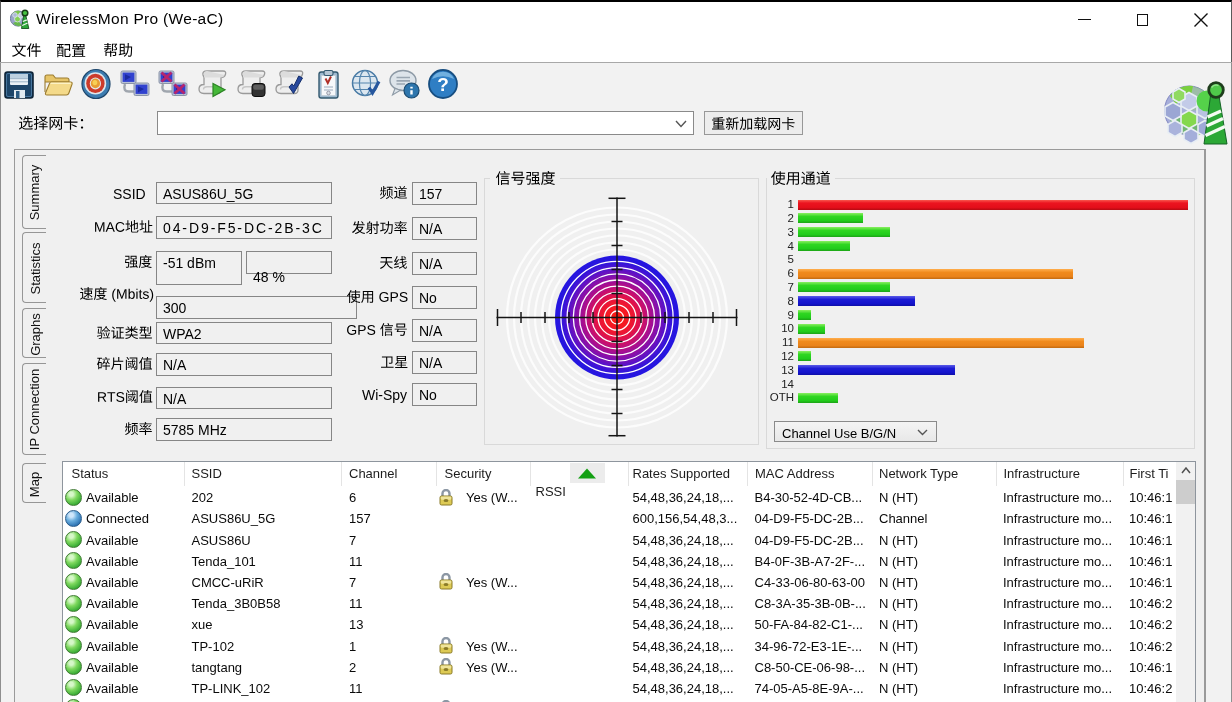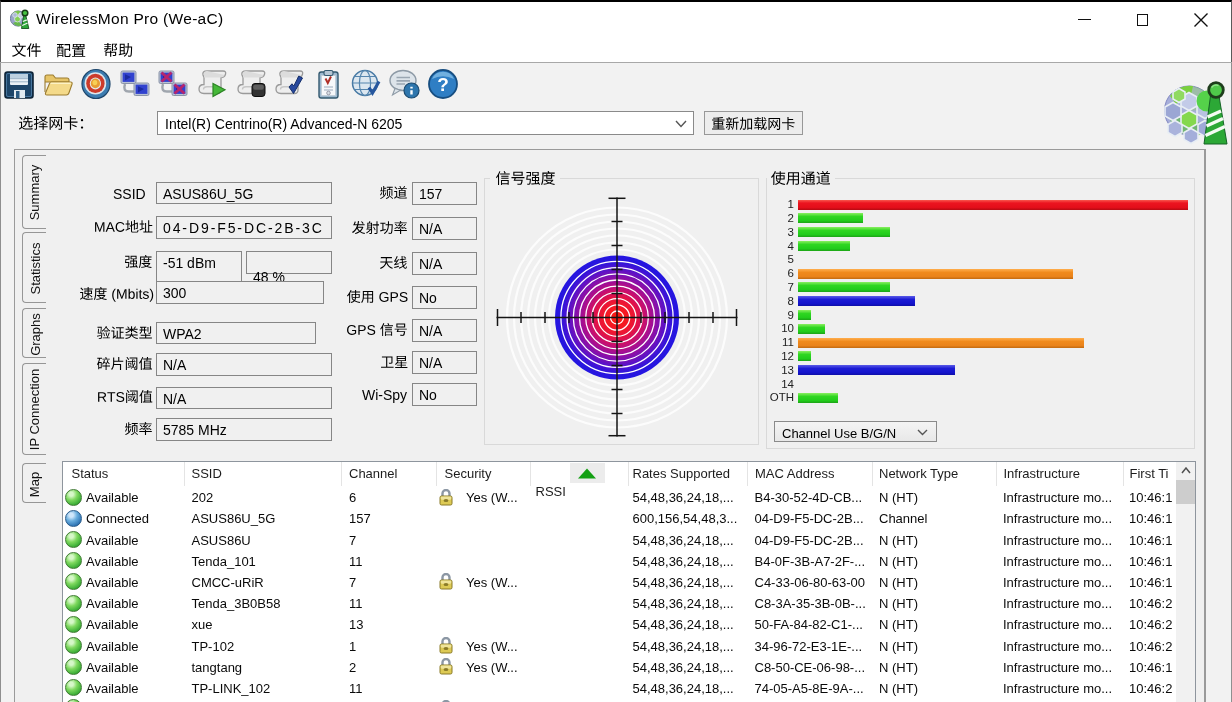--- a/index.html
+++ b/index.html
@@ -165,21 +165,20 @@
     <path d="M43.5 38 L57 32"></path>
   </g>
   <circle cx="52" cy="11" r="7.3" fill="#4fc94a" stroke="#1e3d1c" stroke-width="2.8"></circle>
   <path d="M47.5 8.5 a6 6 0 0 1 7 -2" stroke="#8fe08a" stroke-width="1.4" fill="none"></path>
 </svg>
 
 <svg style="position:absolute;left:19.2px;top:115.9px" width="65.2" height="14.8" viewBox="0.7 -12.6 65.2 14.8">
     <path d="M0.91 -11.47C1.78 -10.74 2.80 -9.69 3.24 -8.96L4.17 -9.66C3.69 -10.38 2.65 -11.4 1.77 -12.09ZM6.69 -12.15C6.33 -10.81 5.7 -9.49 4.89 -8.61C5.16 -8.47 5.64 -8.17 5.85 -8.01C6.19 -8.43 6.52 -8.96 6.83 -9.54H9.04V-7.35H4.8V-6.34H7.51C7.26 -4.38 6.64 -2.96 4.39 -2.16C4.63 -1.95 4.96 -1.53 5.08 -1.24C7.60 -2.23 8.36 -3.96 8.64 -6.34H10.19V-2.86C10.19 -1.72 10.44 -1.40 11.56 -1.40C11.79 -1.40 12.81 -1.40 13.04 -1.40C13.98 -1.40 14.28 -1.88 14.38 -3.78C14.07 -3.85 13.60 -4.02 13.39 -4.23C13.35 -2.65 13.29 -2.44 12.91 -2.44C12.71 -2.44 11.88 -2.44 11.73 -2.44C11.34 -2.44 11.29 -2.49 11.29 -2.86V-6.34H14.26V-7.35H10.17V-9.54H13.63V-10.51H10.17V-12.54H9.04V-10.51H7.27C7.47 -10.96 7.63 -11.45 7.77 -11.92ZM3.76 -6.84H0.84V-5.79H2.69V-1.24C2.04 -0.94 1.35 -0.40 0.67 0.22L1.43 1.2C2.28 0.27 3.09 -0.51 3.65 -0.51C3.97 -0.51 4.44 -0.07 5.02 0.28C6.01 0.87 7.26 1.02 9.0 1.02C10.47 1.02 13.00 0.94 14.17 0.87C14.19 0.54 14.37 -0.01 14.49 -0.3C13.00 -0.15 10.72 -0.04 9.01 -0.04C7.42 -0.04 6.17 -0.14 5.23 -0.69C4.51 -1.11 4.17 -1.47 3.76 -1.5Z M17.66 -12.58V-9.58H15.69V-8.54H17.66V-5.34C16.86 -5.1 16.12 -4.89 15.54 -4.72L15.82 -3.63L17.66 -4.21V-0.18C17.66 0.01 17.58 0.07 17.4 0.09C17.22 0.09 16.64 0.10 15.99 0.07C16.14 0.39 16.27 0.85 16.32 1.14C17.28 1.14 17.86 1.12 18.24 0.93C18.61 0.75 18.75 0.43 18.75 -0.18V-4.58L20.49 -5.14L20.34 -6.18L18.75 -5.68V-8.54H20.54V-9.58H18.75V-12.58ZM27.06 -10.79C26.52 -10.00 25.79 -9.31 24.93 -8.71C24.15 -9.31 23.49 -10.00 22.98 -10.79ZM20.94 -11.80V-10.79H21.9C22.45 -9.78 23.19 -8.91 24.06 -8.16C22.89 -7.46 21.57 -6.93 20.30 -6.61C20.50 -6.39 20.77 -5.97 20.89 -5.7C22.26 -6.10 23.66 -6.71 24.9 -7.5C26.07 -6.69 27.43 -6.08 28.92 -5.68C29.07 -5.98 29.38 -6.40 29.61 -6.63C28.2 -6.93 26.91 -7.44 25.80 -8.13C26.98 -9.03 27.99 -10.15 28.63 -11.47L27.96 -11.85L27.77 -11.80ZM24.30 -6.18V-4.86H21.25V-3.84H24.30V-2.29H20.49V-1.27H24.30V1.23H25.42V-1.27H29.35V-2.29H25.42V-3.84H28.27V-4.86H25.42V-6.18Z M32.91 -8.04C33.59 -7.21 34.32 -6.24 34.99 -5.28C34.42 -3.67 33.63 -2.32 32.58 -1.32C32.82 -1.19 33.27 -0.85 33.45 -0.69C34.37 -1.65 35.1 -2.86 35.69 -4.27C36.16 -3.57 36.57 -2.91 36.85 -2.35L37.59 -3.09C37.23 -3.73 36.70 -4.54 36.10 -5.40C36.52 -6.64 36.84 -8.01 37.08 -9.48L36.05 -9.6C35.88 -8.47 35.66 -7.41 35.37 -6.42C34.78 -7.20 34.19 -7.98 33.6 -8.67ZM37.24 -8.03C37.94 -7.20 38.66 -6.22 39.3 -5.25C38.7 -3.60 37.89 -2.22 36.78 -1.2C37.03 -1.06 37.47 -0.73 37.66 -0.57C38.62 -1.54 39.38 -2.76 39.96 -4.2C40.48 -3.36 40.92 -2.56 41.20 -1.91L41.98 -2.56C41.64 -3.36 41.07 -4.35 40.39 -5.37C40.8 -6.6 41.1 -7.96 41.33 -9.45L40.30 -9.57C40.14 -8.46 39.93 -7.41 39.66 -6.42C39.12 -7.18 38.55 -7.93 37.98 -8.61ZM31.32 -11.7V1.17H32.46V-10.62H42.6V-0.3C42.6 -0.03 42.49 0.04 42.21 0.06C41.92 0.07 40.94 0.09 39.95 0.04C40.11 0.34 40.30 0.85 40.38 1.16C41.73 1.17 42.55 1.14 43.03 0.96C43.53 0.78 43.73 0.42 43.73 -0.3V-11.7Z M53.01 -3.48C54.62 -2.83 56.82 -1.84 57.95 -1.26L58.56 -2.25C57.41 -2.83 55.16 -3.75 53.59 -4.35ZM51.59 -12.6V-7.08H45.78V-5.97H51.63V1.2H52.8V-5.97H59.23V-7.08H52.76V-9.39H57.72V-10.47H52.76V-12.6Z M63.75 -7.29C64.35 -7.29 64.89 -7.72 64.89 -8.4C64.89 -9.09 64.35 -9.54 63.75 -9.54C63.15 -9.54 62.61 -9.09 62.61 -8.4C62.61 -7.72 63.15 -7.29 63.75 -7.29ZM63.75 0.06C64.35 0.06 64.89 -0.39 64.89 -1.06C64.89 -1.75 64.35 -2.19 63.75 -2.19C63.15 -2.19 62.61 -1.75 62.61 -1.06C62.61 -0.39 63.15 0.06 63.75 0.06Z" fill="#000"></path>
   </svg>
 <div class="abs" style="left:157px;top:111px;width:537px;height:24px;background:#fff;border:1px solid #8a8a8a">
-  <span class="abs" style="left:7px;top:4px;font-size:14px">Intel(R) Centrino(R) Advanced-N 6205</span>
   <svg class="abs" style="right:6px;top:8px" width="12" height="8" viewBox="0 0 12 8">
       <path d="M1 1 L6 6.5 L11 1" stroke="#555" stroke-width="1.4" fill="none"></path>
     </svg>
 </div>
 <div class="abs" style="left:704px;top:111px;width:99px;height:24px;background:#ededed;border:1px solid #989898"></div>
 <svg style="position:absolute;left:711.7px;top:116.7px" width="83.6" height="14.0" viewBox="0.7 -11.8 83.6 14.0">
     <path d="M2.23 -7.56V-3.21H6.43V-2.24H1.78V-1.40H6.43V-0.18H0.73V0.67H13.29V-0.18H7.48V-1.40H12.40V-2.24H7.48V-3.21H11.87V-7.56H7.48V-8.41H13.22V-9.28H7.48V-10.36C9.11 -10.49 10.65 -10.65 11.86 -10.86L11.30 -11.68C9.09 -11.28 5.12 -11.02 1.86 -10.93C1.96 -10.72 2.07 -10.35 2.09 -10.11C3.46 -10.14 4.96 -10.19 6.43 -10.28V-9.28H0.81V-8.41H6.43V-7.56ZM3.25 -5.04H6.43V-3.98H3.25ZM7.48 -5.04H10.81V-3.98H7.48ZM3.25 -6.80H6.43V-5.75H3.25ZM7.48 -6.80H10.81V-5.75H7.48Z M19.04 -2.98C19.46 -2.28 19.96 -1.33 20.19 -0.71L20.93 -1.16C20.72 -1.75 20.22 -2.66 19.75 -3.36ZM15.89 -3.29C15.61 -2.44 15.15 -1.57 14.57 -0.95C14.78 -0.83 15.15 -0.56 15.32 -0.42C15.86 -1.08 16.42 -2.1 16.74 -3.08ZM21.74 -10.42V-5.60C21.74 -3.74 21.63 -1.33 20.44 0.35C20.66 0.48 21.08 0.80 21.25 0.99C22.54 -0.83 22.72 -3.58 22.72 -5.60V-6.05H24.85V1.05H25.87V-6.05H27.41V-7.03H22.72V-9.72C24.21 -9.94 25.80 -10.30 26.98 -10.74L26.12 -11.51C25.12 -11.09 23.31 -10.67 21.74 -10.42ZM17.00 -11.58C17.22 -11.19 17.44 -10.71 17.61 -10.29H14.85V-9.41H21.04V-10.29H18.70C18.52 -10.75 18.21 -11.35 17.95 -11.82ZM19.28 -9.34C19.11 -8.69 18.79 -7.74 18.52 -7.10H14.64V-6.20H17.51V-4.75H14.7V-3.82H17.51V-0.25C17.51 -0.11 17.49 -0.07 17.35 -0.07C17.19 -0.06 16.76 -0.06 16.27 -0.07C16.41 0.18 16.55 0.57 16.58 0.83C17.26 0.83 17.74 0.81 18.06 0.66C18.38 0.50 18.48 0.25 18.48 -0.24V-3.82H21.10V-4.75H18.48V-6.20H21.27V-7.10H19.47C19.74 -7.69 20.01 -8.44 20.26 -9.13ZM15.76 -9.11C16.04 -8.48 16.25 -7.64 16.31 -7.10L17.22 -7.35C17.15 -7.88 16.91 -8.71 16.62 -9.31Z M36.01 -10.02V0.91H37.02V-0.13H39.73V0.80H40.78V-10.02ZM37.02 -1.13V-9.00H39.73V-1.13ZM30.73 -11.58 30.72 -9.1H28.74V-8.08H30.69C30.59 -4.55 30.16 -1.44 28.39 0.41C28.66 0.57 29.04 0.90 29.20 1.13C31.09 -0.92 31.58 -4.28 31.71 -8.08H33.84C33.73 -2.69 33.6 -0.77 33.31 -0.36C33.18 -0.18 33.04 -0.13 32.83 -0.14C32.58 -0.14 31.98 -0.14 31.32 -0.20C31.5 0.10 31.60 0.55 31.63 0.85C32.26 0.90 32.9 0.91 33.29 0.85C33.70 0.80 33.96 0.67 34.22 0.31C34.65 -0.29 34.75 -2.34 34.86 -8.57C34.86 -8.72 34.86 -9.1 34.86 -9.1H31.74L31.77 -11.58Z M52.30 -10.98C52.95 -10.43 53.69 -9.66 54.01 -9.14L54.81 -9.70C54.46 -10.22 53.70 -10.96 53.06 -11.47ZM53.75 -7.01C53.38 -5.68 52.86 -4.40 52.21 -3.23C51.94 -4.47 51.76 -5.99 51.65 -7.74H55.31V-8.60H51.60C51.56 -9.59 51.55 -10.64 51.56 -11.75H50.53C50.53 -10.67 50.55 -9.60 50.60 -8.60H47.15V-9.8H49.63V-10.64H47.15V-11.77H46.14V-10.64H43.47V-9.8H46.14V-8.60H42.76V-7.74H50.64C50.78 -5.52 51.04 -3.54 51.46 -2.03C50.78 -1.05 49.99 -0.21 49.10 0.43C49.35 0.62 49.66 0.92 49.84 1.15C50.58 0.57 51.25 -0.13 51.86 -0.90C52.37 0.31 53.07 1.01 53.98 1.01C54.96 1.01 55.31 0.36 55.48 -1.74C55.23 -1.83 54.87 -2.04 54.66 -2.28C54.57 -0.64 54.43 -0.01 54.08 -0.01C53.48 -0.01 52.96 -0.70 52.57 -1.90C53.48 -3.35 54.18 -5.00 54.68 -6.73ZM42.91 -1.29 43.02 -0.31 46.66 -0.69V1.06H47.64V-0.78L50.19 -1.05V-1.92L47.64 -1.68V-3.00H49.87V-3.91H47.64V-5.04H46.66V-3.91H44.72C45.02 -4.37 45.32 -4.9 45.61 -5.47H50.16V-6.34H46.03C46.2 -6.71 46.35 -7.07 46.49 -7.43L45.46 -7.71C45.32 -7.25 45.14 -6.78 44.95 -6.34H42.97V-5.47H44.56C44.32 -5.00 44.13 -4.63 44.02 -4.47C43.79 -4.09 43.58 -3.81 43.37 -3.77C43.50 -3.5 43.64 -3.01 43.69 -2.80C43.82 -2.91 44.24 -3.00 44.83 -3.00H46.66V-1.60Z M58.72 -7.50C59.35 -6.73 60.03 -5.82 60.66 -4.93C60.13 -3.43 59.39 -2.17 58.41 -1.23C58.63 -1.11 59.05 -0.80 59.22 -0.64C60.07 -1.54 60.76 -2.67 61.31 -3.99C61.75 -3.33 62.13 -2.72 62.40 -2.20L63.08 -2.88C62.75 -3.49 62.26 -4.24 61.70 -5.04C62.09 -6.20 62.38 -7.48 62.61 -8.85L61.64 -8.96C61.49 -7.91 61.28 -6.92 61.01 -5.99C60.47 -6.72 59.91 -7.45 59.36 -8.09ZM62.76 -7.49C63.41 -6.72 64.08 -5.81 64.68 -4.9C64.12 -3.36 63.36 -2.07 62.33 -1.12C62.57 -0.99 62.97 -0.69 63.15 -0.53C64.05 -1.44 64.75 -2.58 65.30 -3.92C65.79 -3.14 66.19 -2.39 66.46 -1.78L67.19 -2.39C66.86 -3.14 66.33 -4.06 65.70 -5.01C66.08 -6.16 66.36 -7.43 66.57 -8.82L65.62 -8.93C65.46 -7.90 65.27 -6.92 65.02 -5.99C64.51 -6.71 63.98 -7.41 63.45 -8.04ZM57.23 -10.92V1.09H58.30V-9.91H67.76V-0.28C67.76 -0.03 67.66 0.04 67.40 0.06C67.13 0.07 66.21 0.08 65.28 0.04C65.44 0.32 65.62 0.80 65.69 1.08C66.95 1.09 67.72 1.06 68.17 0.90C68.63 0.73 68.81 0.39 68.81 -0.28V-10.92Z M77.48 -3.25C78.97 -2.65 81.03 -1.72 82.08 -1.18L82.66 -2.1C81.58 -2.65 79.48 -3.5 78.02 -4.06ZM76.15 -11.76V-6.61H70.73V-5.57H76.19V1.12H77.28V-5.57H83.29V-6.61H77.24V-8.76H81.87V-9.77H77.24V-11.76Z" fill="#000"></path>
   </svg>
 
 <div class="abs" style="left:14px;top:149px;width:1192px;height:553px;background:#f0f0f0;border:1px solid #9a9a9a;border-right:2px solid #9a9a9a;border-bottom:none"></div>
@@ -237,24 +236,24 @@
   </div>
 <div class="edit" style="left:156px;top:216px;width:176px;height:22.5px">
     <span style="top:3px;letter-spacing:1.9px">04-D9-F5-DC-2B-3C</span>
   </div>
 <div class="edit" style="left:156px;top:251px;width:86px;height:34px">
     <span style="top:3px">-51 dBm</span>
   </div>
 <div class="edit" style="left:246px;top:251px;width:86px;height:22.5px">
     <span style="top:17px">48 %</span>
   </div>
-<div class="edit" style="left:156px;top:281px;width:168px;height:22.5px">
+<div class="edit" style="left:156px;top:296px;width:201px;height:22.5px">
     <span style="top:3px">300</span>
   </div>
-<div class="edit" style="left:156px;top:321.5px;width:160px;height:22.5px">
+<div class="edit" style="left:156px;top:321.5px;width:176px;height:22.5px">
     <span style="top:3px">WPA2</span>
   </div>
 <div class="edit" style="left:156px;top:353px;width:176px;height:22.5px">
     <span style="top:3px">N/A</span>
   </div>
 <div class="edit" style="left:156px;top:386.5px;width:176px;height:22px">
     <span style="top:3px">N/A</span>
   </div>
 <div class="edit" style="left:156px;top:418px;width:176px;height:22.5px">
     <span style="top:3px">5785 MHz</span>

